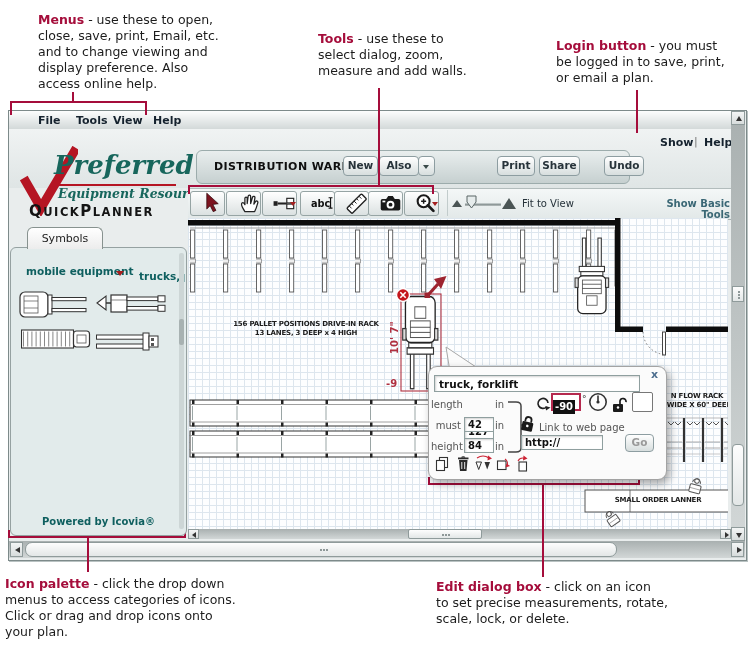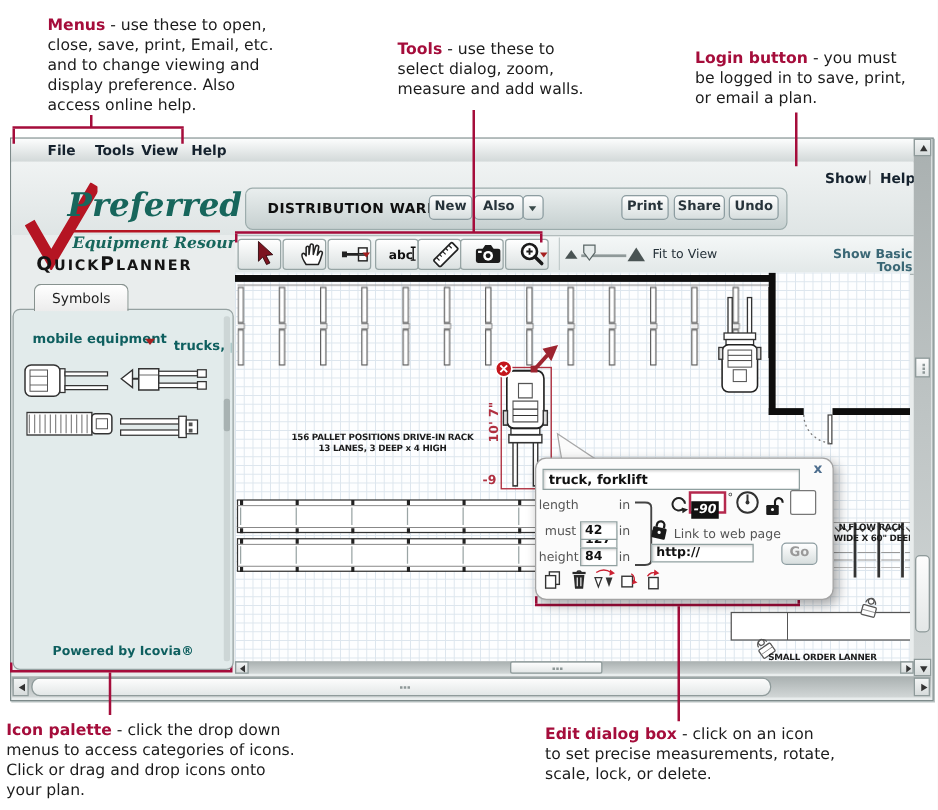--- a/index.html
+++ b/index.html
@@ -25,21 +25,21 @@
   .sbt{font-size:10px;font-weight:bold;color:#3a6775;}
   
   .tab{background:linear-gradient(#ffffff,#ececec);border:1px solid #87928f;border-bottom:none;
        border-radius:6px 6px 0 0;font-size:11px;font-weight:normal;color:#222;text-align:center;line-height:21px;}
   .panel{background:#e2ebeb;border:1px solid #95a1a1;border-radius:6px;}
   .teal{color:#0e5f5f;font-weight:bold;font-size:10.5px;white-space:nowrap;}
   
   .canvas{background-color:#fdfeff;
     background-image:linear-gradient(#dde6ee 1px,transparent 1px),linear-gradient(90deg,#dde6ee 1px,transparent 1px);
     background-size:7px 7px;overflow:hidden;}
-  .planlbl{font-size:7px;font-weight:bold;color:#1c1c1c;text-align:center;line-height:9px;letter-spacing:-0.2px;margin-top:26px;}
+  .planlbl{font-size:7px;font-weight:bold;color:#1c1c1c;text-align:center;line-height:9px;letter-spacing:-0.2px;}
   
   .dlg{background:#fbfbfb;border:1px solid #a3a3a3;border-radius:9px;box-shadow:3px 4px 9px rgba(0,0,0,.35);}
   .din{border:1px solid #8f9f9f;background:#fff;box-shadow:inset 1px 1px 2px rgba(0,0,0,.18);
        font-family:"DejaVu Sans",sans-serif;font-weight:bold;color:#111;}
   .dl{font-size:10px;color:#555;}
   .rowv{font-size:10px;}
   
   .track{background:linear-gradient(#a9b0b0,#d2d7d7);}
   .sbtn{background:linear-gradient(#f3f5f5,#d7dcdc);border:1px solid #8f9b9b;box-sizing:border-box;}
   .thumb{background:linear-gradient(#fdfdfd,#e3e7e7);border:1px solid #8f9b9b;box-sizing:border-box;}
@@ -110,21 +110,21 @@
 
   <div class="a titlebar" style="left:196px;top:150px;width:432px;height:32px;"></div>
   <span class="a ttl" style="left:214px;top:160px;">DISTRIBUTION WAREHOUSE</span>
   <div class="a btn" style="left:343px;top:156px;width:33px;height:18px;">New</div>
   <div class="a btn" style="left:379px;top:156px;width:38px;height:18px;">Also</div>
   <div class="a btn" style="left:418px;top:156px;width:15px;height:18px;">
     <span class="tri" style="left:4px;top:8px;border-left:3.5px solid transparent;border-right:3.5px solid transparent;border-top:4px solid #3a4a4a;"></span>
   </div>
   <div class="a btn" style="left:497px;top:156px;width:36px;height:18px;">Print</div>
   <div class="a btn" style="left:539px;top:156px;width:39px;height:18px;">Share</div>
-  <div class="a btn" style="left:583px;top:156px;width:38px;height:18px;">Undo</div>
+  <div class="a btn" style="left:604px;top:156px;width:38px;height:18px;">Undo</div>
 
   <div class="a toolbar" style="left:188px;top:188px;width:543px;height:30px;"></div>
 
   <div class="a tbtn" style="left:190px;top:191px;">
     <svg width="33" height="23" viewBox="0 0 22 20" style="margin-left:5px;">
       <polygon points="6,1 16,10.2 11.3,10.8 14,16 11.6,17.1 9,11.9 6,14.8" fill="#7d1420" stroke="#2a0408" stroke-width="0.6"></polygon>
     </svg>
   </div>
   <div class="a tbtn" style="left:226px;top:191px;">
     <svg width="33" height="23" viewBox="0 0 22 20" style="margin-left:6px;">
@@ -373,21 +373,21 @@
         <rect x="0" y="6" width="11" height="9" rx="1" fill="#1a1a1a"></rect>
         <circle cx="5.5" cy="10" r="1.3" fill="#fff"></circle>
       </g>
     </svg>
 
     <svg style="position:absolute;left:106px;top:28px;" width="16" height="16">
       <path d="M13,8 a5,5 0 1 0 -1.5,4" stroke="#222" stroke-width="1.6" fill="none"></path>
       <polygon points="10.5,11 15.5,12.5 11,15.5" fill="#222"></polygon>
     </svg>
     <div style="position:absolute;left:122px;top:26px;width:26px;height:14px;border:2px solid #b5294e;background:#fff;">
-      <span style="background:#111;color:#fff;font-size:10px;font-weight:bold;padding:0 2px;line-height:14px;display:inline-block;font-style:italic;">-90</span>
+      <span style="background:#111;color:#fff;font-size:10px;font-weight:bold;padding:0 2px;line-height:14px;display:inline-block;">-90</span>
     </div>
     <span style="position:absolute;left:153px;top:27px;font-size:9px;color:#333;">°</span>
     <svg style="position:absolute;left:158px;top:24px;" width="22" height="22">
       <circle cx="11" cy="11" r="8.2" fill="#fdfdfd" stroke="#333" stroke-width="1.6"></circle>
       <line x1="11" y1="11" x2="11" y2="4.5" stroke="#333" stroke-width="1.6"></line>
       <circle cx="11" cy="11" r="1.6" fill="#333"></circle>
     </svg>
     <svg style="position:absolute;left:183px;top:27px;" width="16" height="19">
       <path d="M8,10 V7 a3,3 0 0 1 6,1.2" stroke="#1a1a1a" stroke-width="1.7" fill="none"></path>
       <rect x="1" y="10" width="10" height="8" rx="1" fill="#1a1a1a"></rect>

